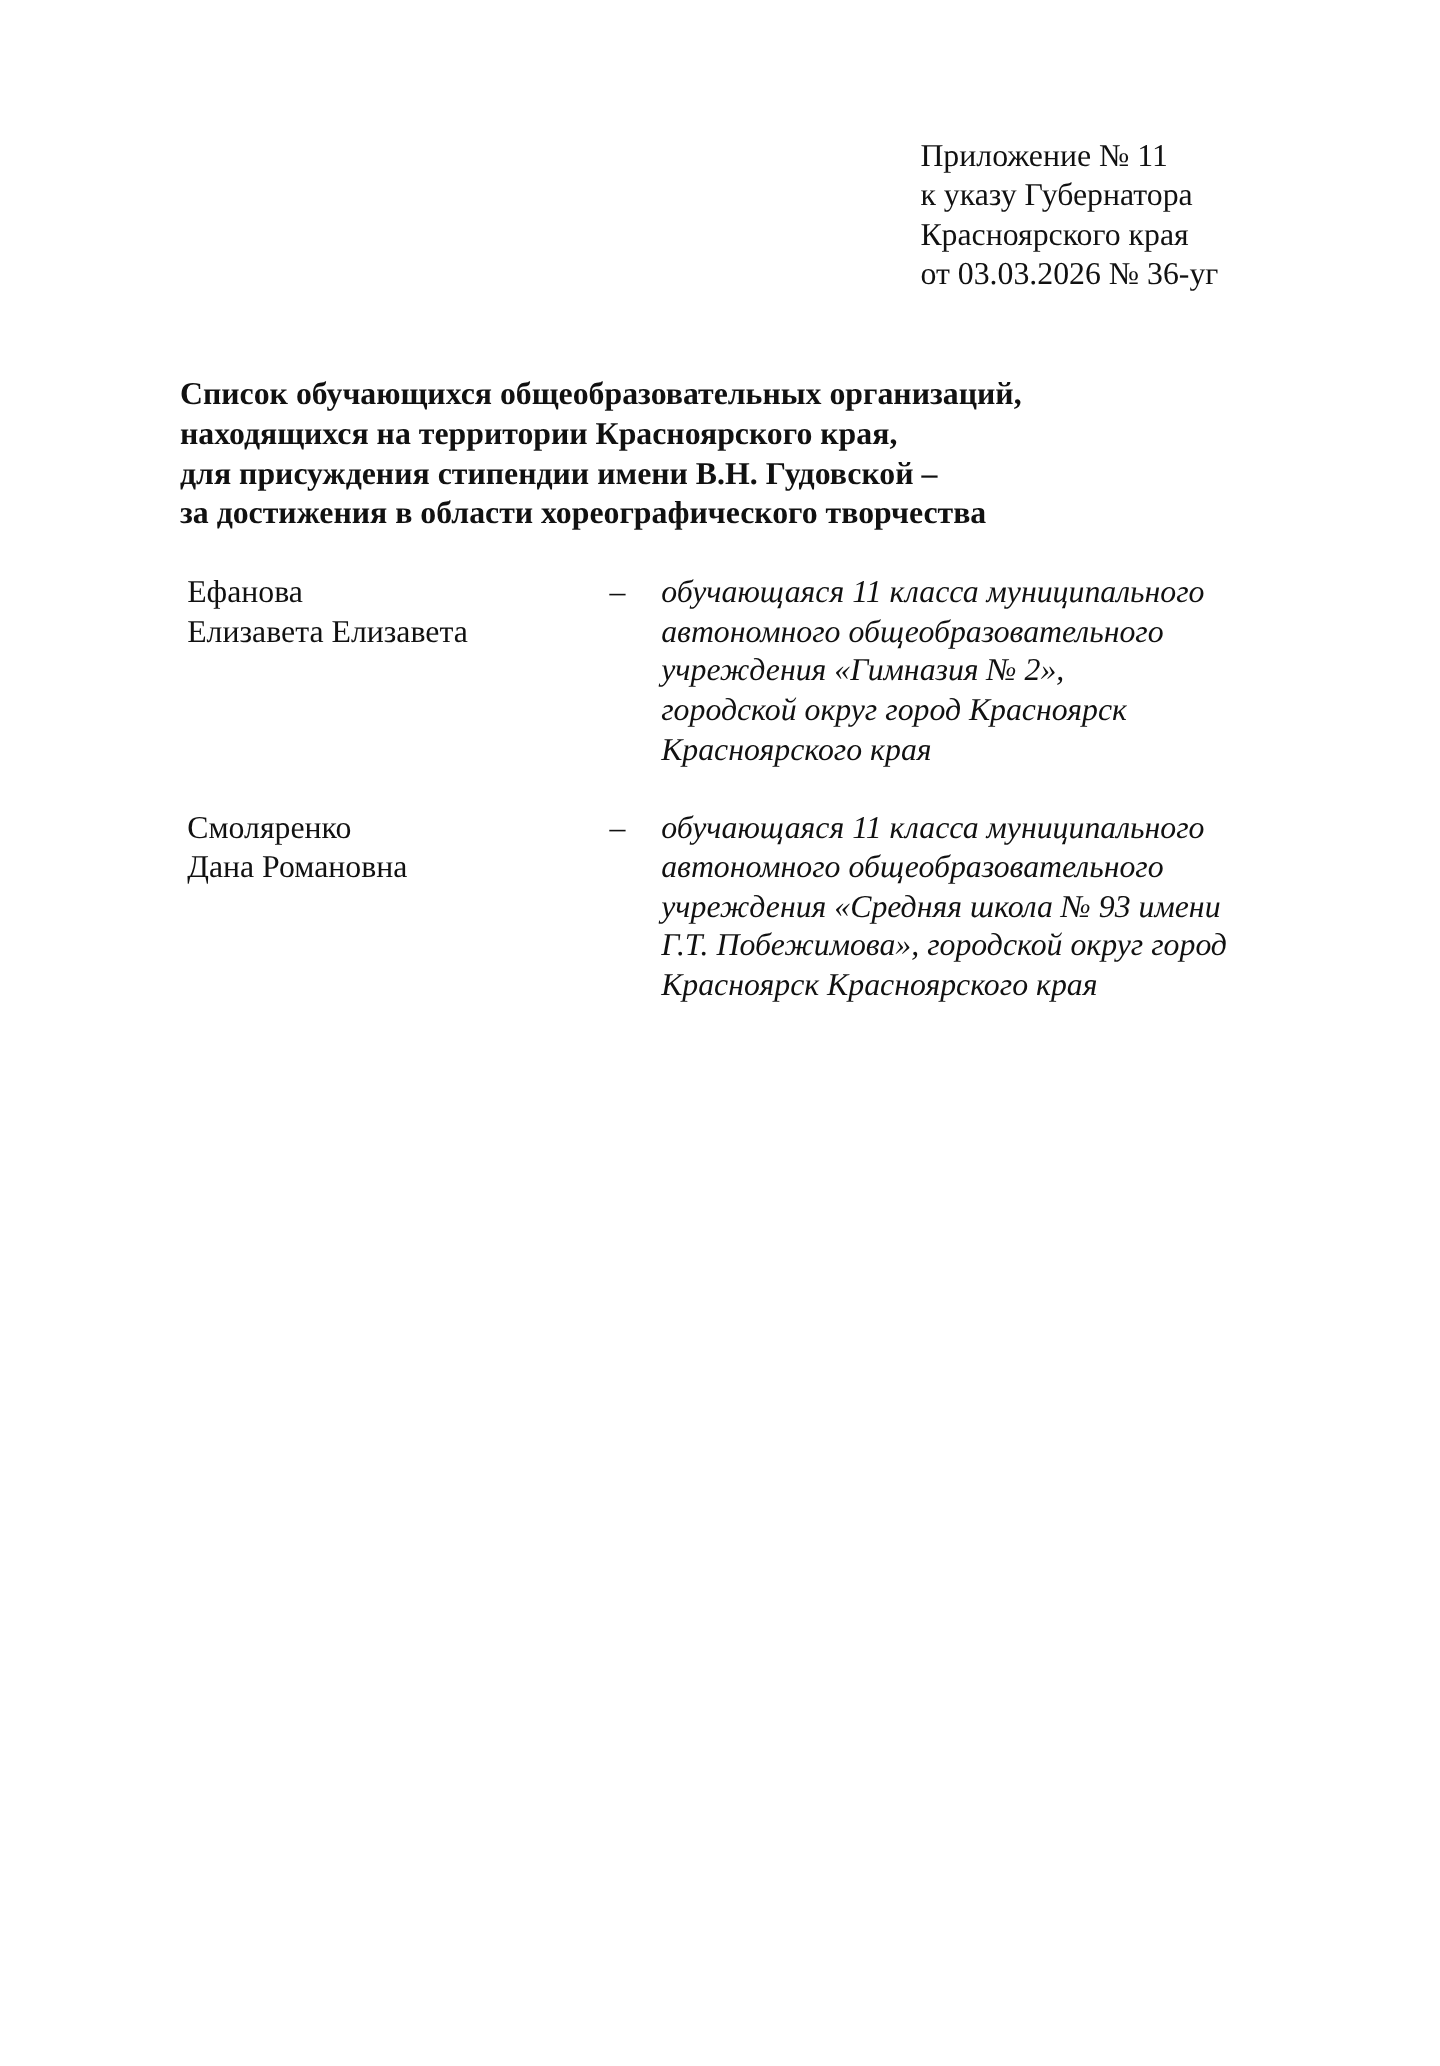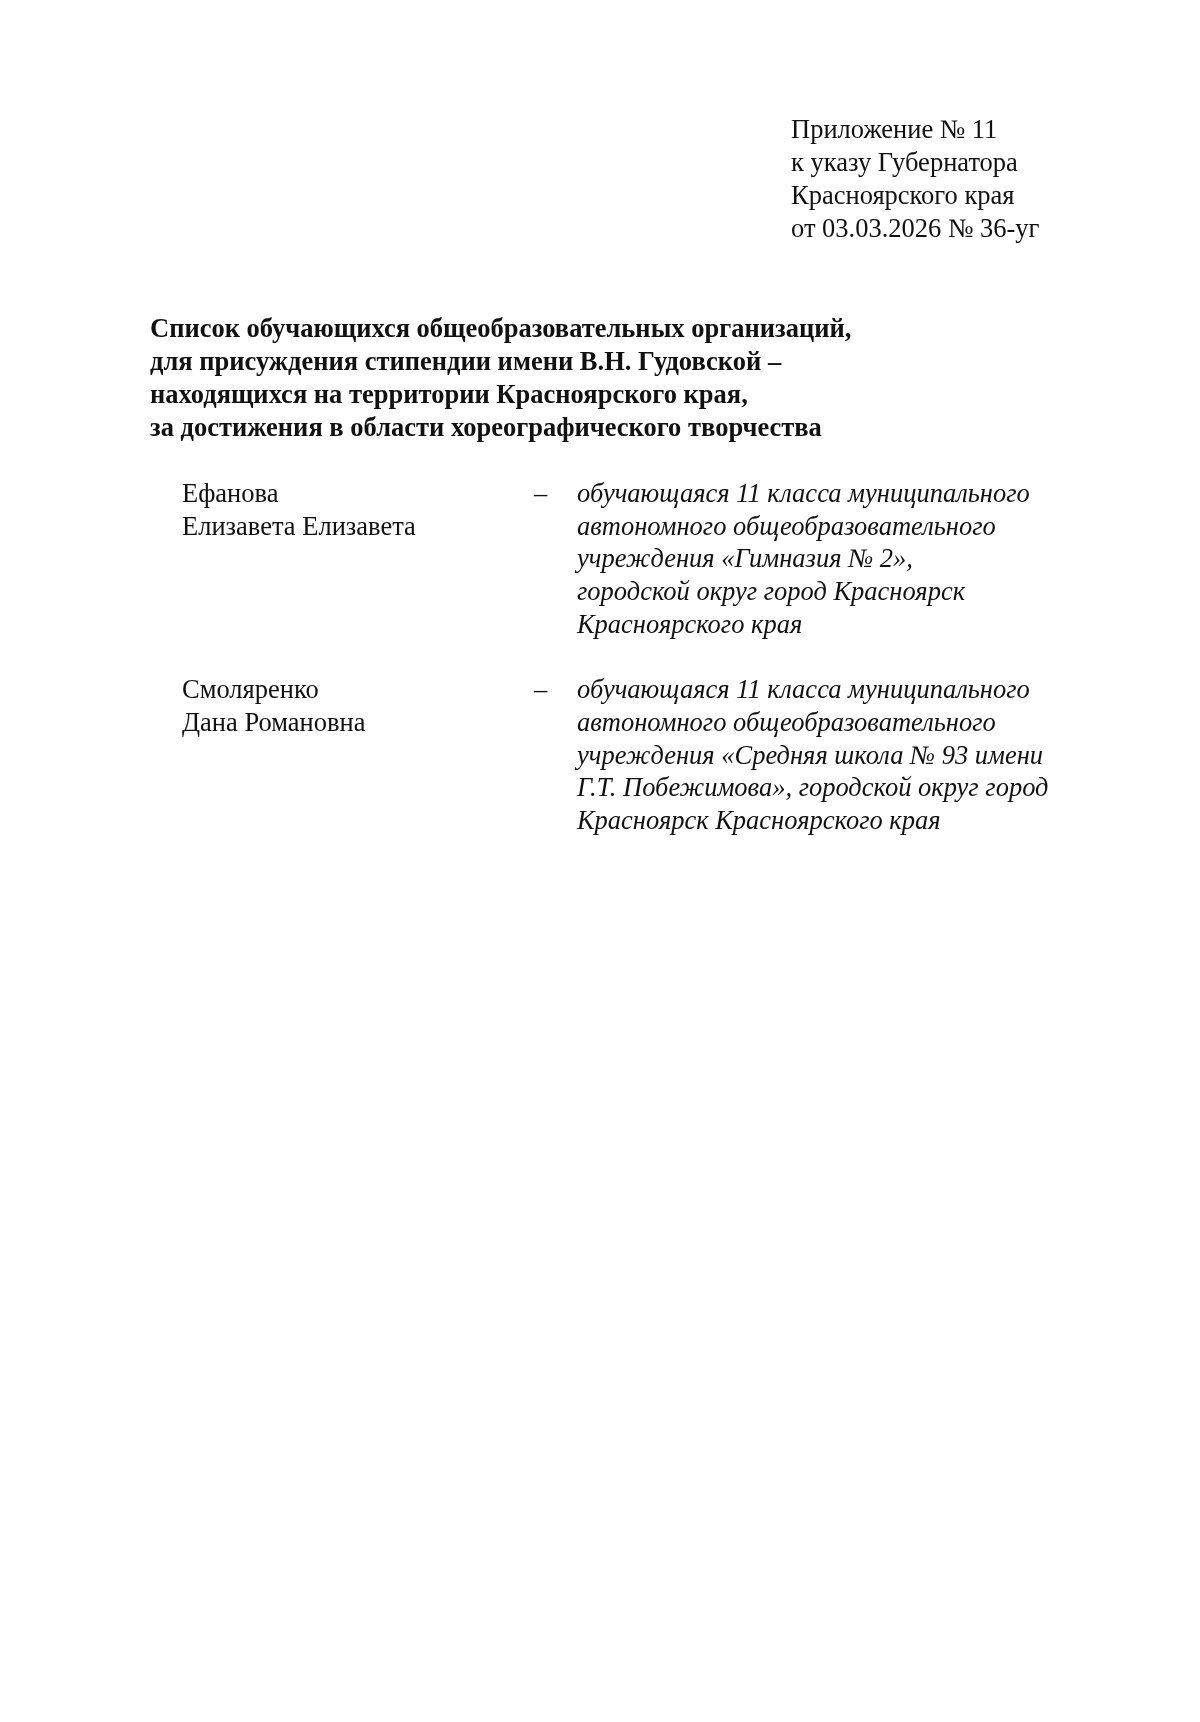--- a/index.html
+++ b/index.html
@@ -15,39 +15,38 @@
       font-family: "Liberation Serif", "DejaVu Serif", serif;
       color: #111111;
     }
     .appendix {
       position: absolute;
       left: 767px;
       top: 113px;
       font-size: 26.5px;
       line-height: 33px;
     }
-    .appendix div { white-space: nowrap; margin-left: 24px; }
+    .appendix div { white-space: nowrap; }
     .title {
       position: absolute;
       left: 150px;
       width: 900px;
       top: 312px;
       font-weight: bold;
       font-size: 26.5px;
       line-height: 33px;
     }
     .title div { white-space: nowrap; }
     .entries {
       position: absolute;
       left: 156px;
       top: 477px;
       width: 1000px;
       font-size: 26.5px;
       line-height: 32.7px;
-      margin-left: 26px;
     }
     .entry {
       display: flex;
       margin-bottom: 32.7px;
     }
     .entry .name {
       width: 352px;
       flex: 0 0 352px;
     }
     .entry .name div { white-space: nowrap; }
@@ -62,22 +61,22 @@
 
 <div class="appendix">
   <div>Приложение № 11</div>
   <div>к указу Губернатора</div>
   <div>Красноярского края</div>
   <div>от 03.03.2026 № 36-уг</div>
 </div>
 
 <div class="title">
   <div>Список обучающихся общеобразовательных организаций,</div>
+  <div>находящихся на территории Красноярского края,</div>
   <div>для присуждения стипендии имени В.Н. Гудовской –</div>
-  <div>находящихся на территории Красноярского края,</div>
   <div>за достижения в области хореографического творчества</div>
 </div>
 
 <div class="entries">
   <div class="entry">
     <div class="name">
       <div>Ефанова</div>
       <div>Елизавета Елизавета</div>
     </div>
     <div class="dash">–</div>

